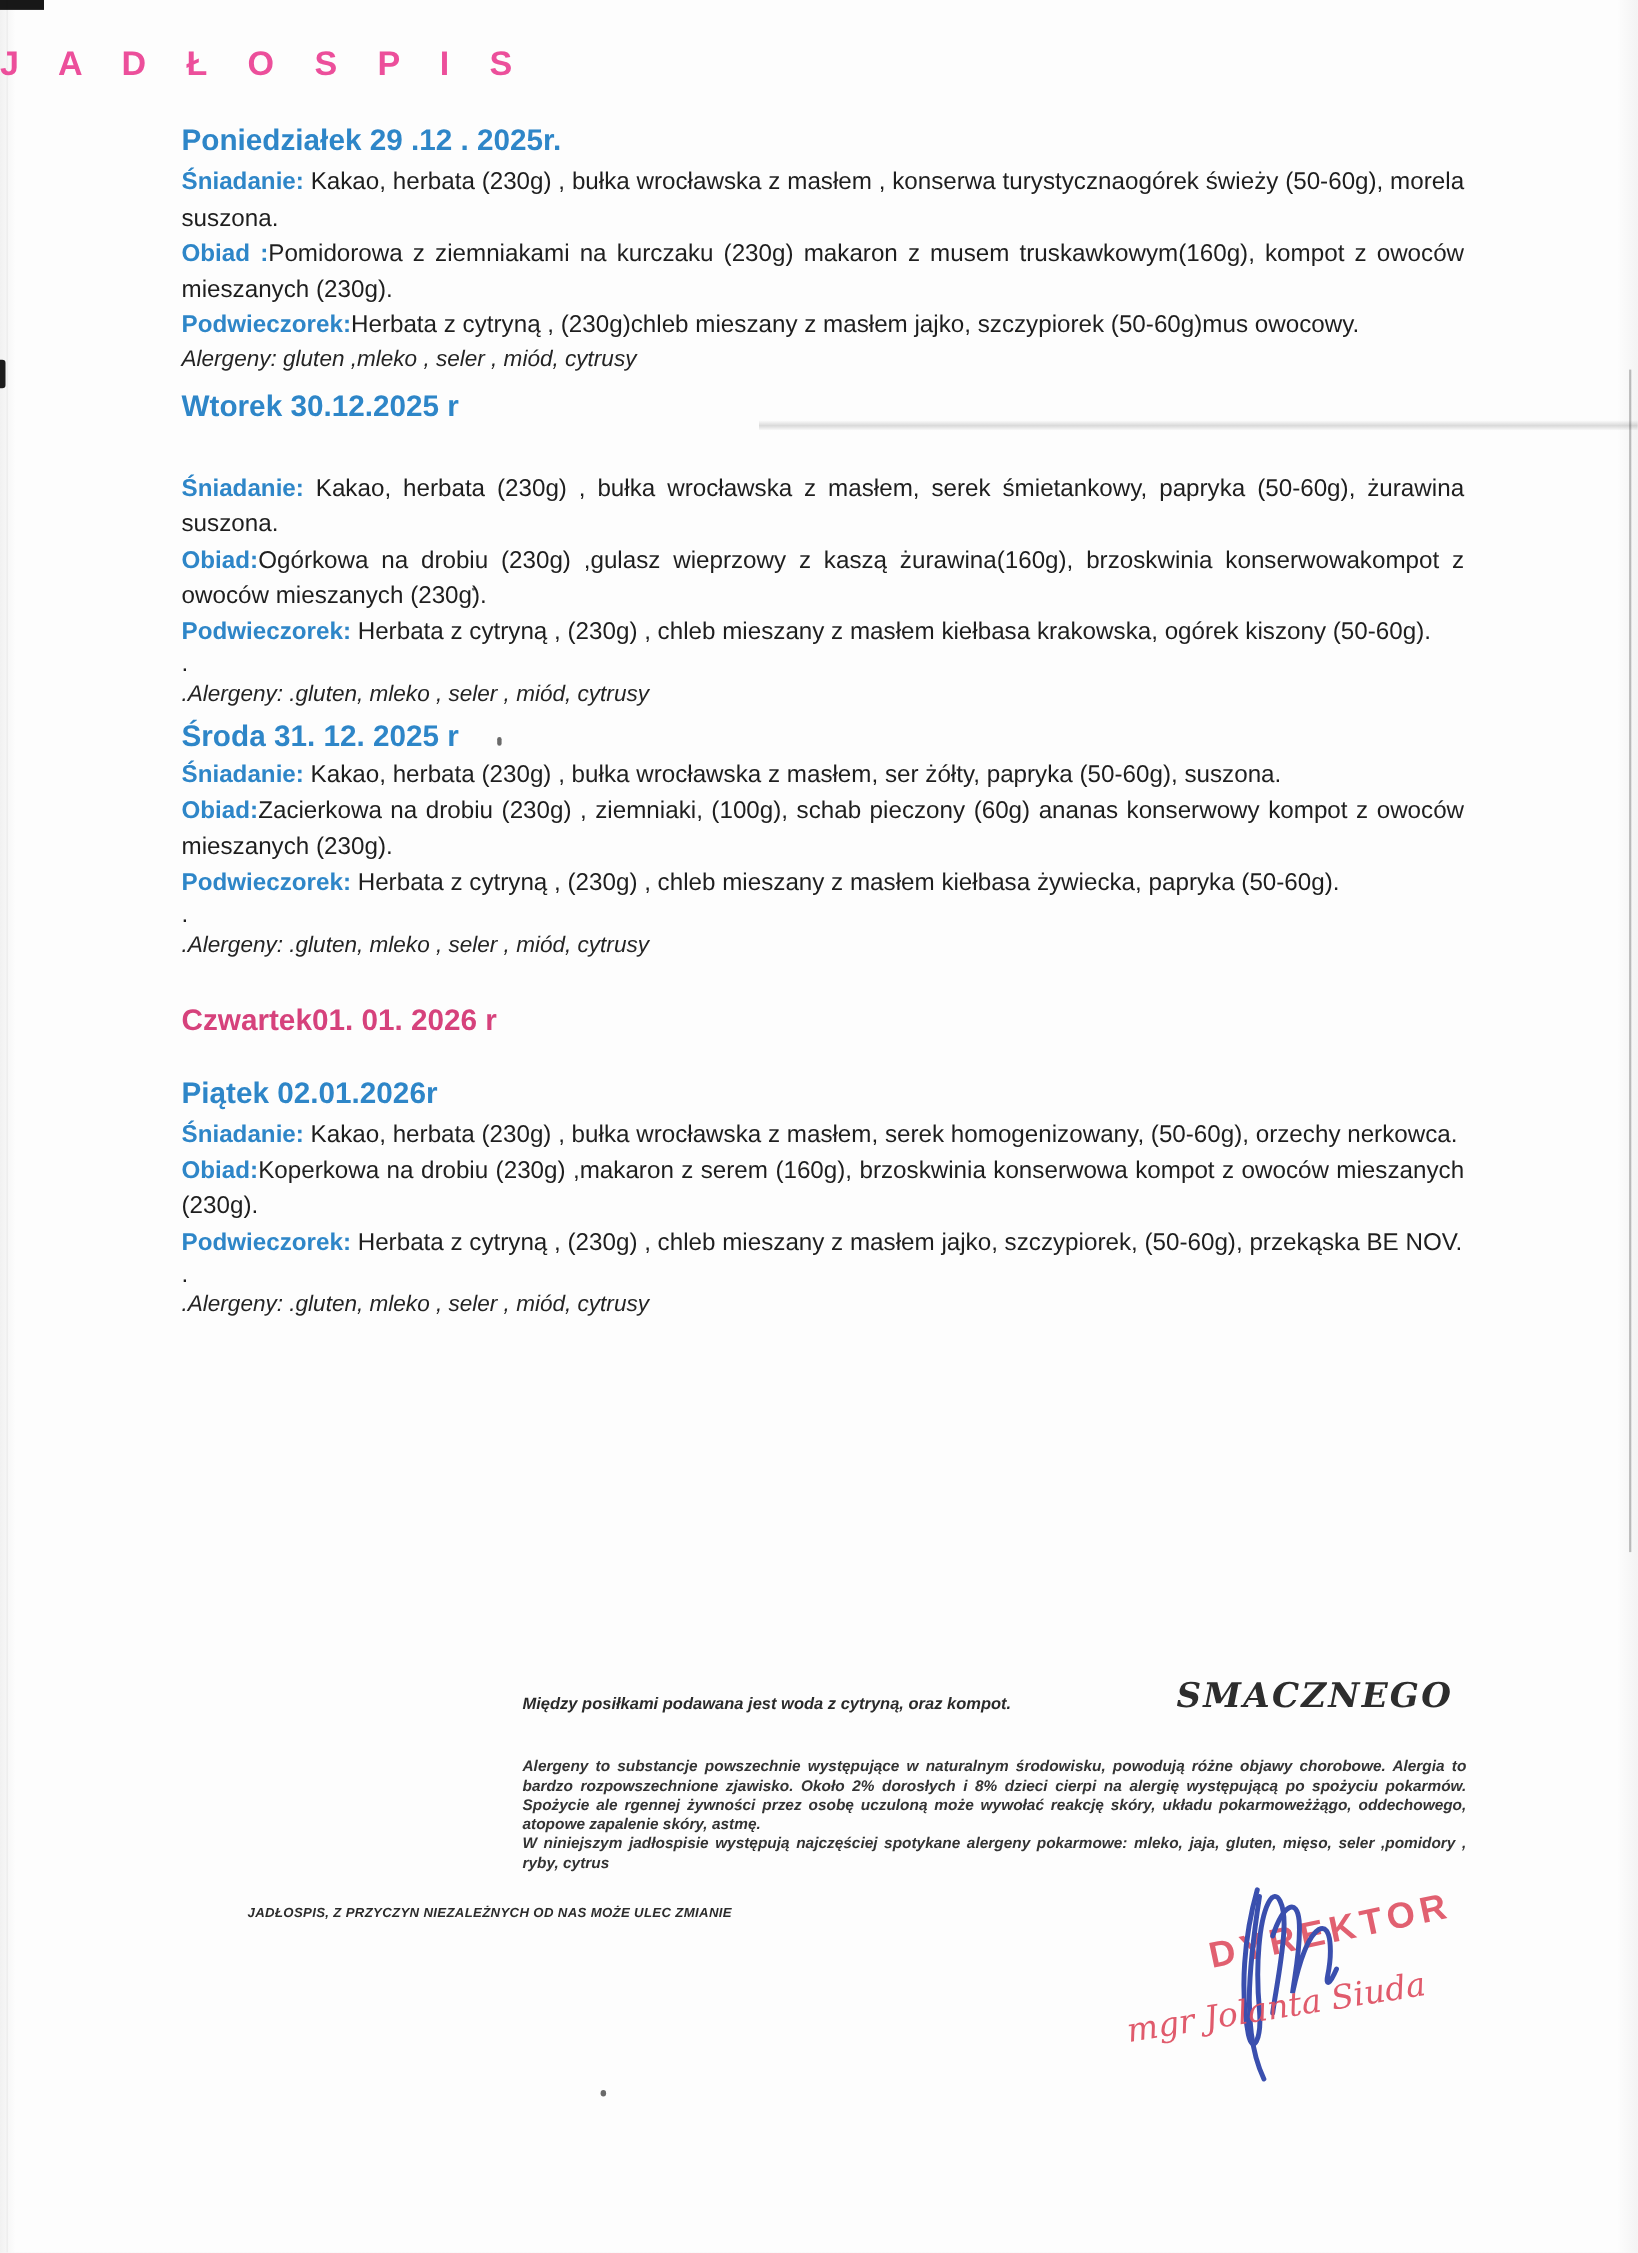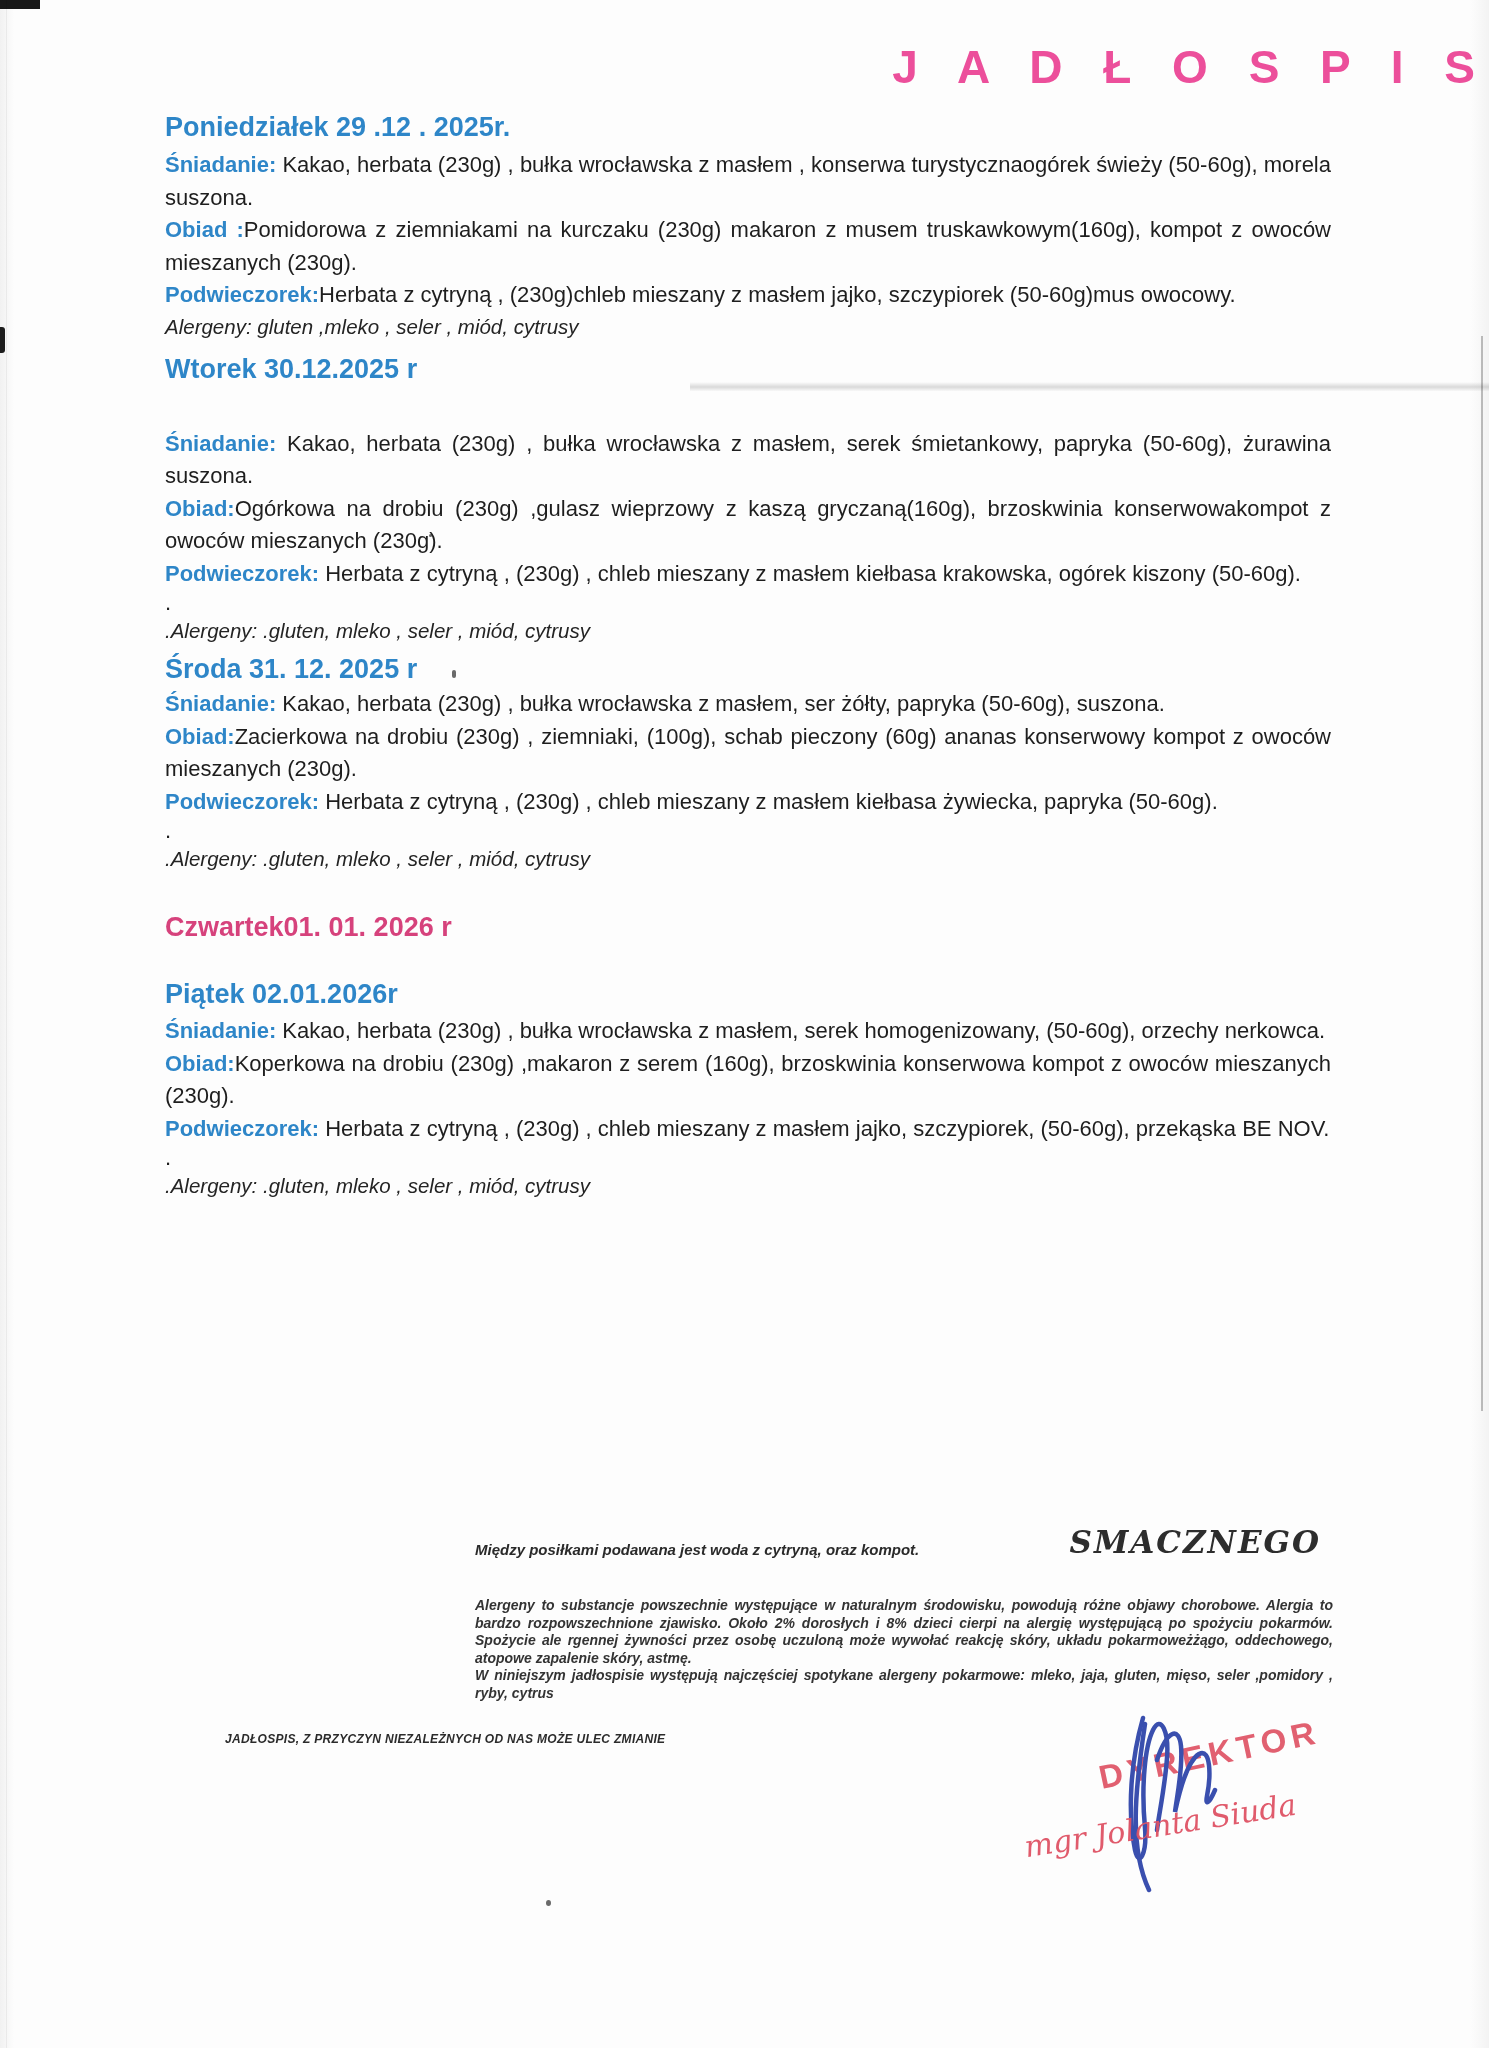--- a/index.html
+++ b/index.html
@@ -18,22 +18,22 @@
   .corner-mark{position:absolute;left:0;top:0;width:40px;height:9px;background:#181818;}
   .edge-notch{position:absolute;left:0;top:327px;width:5px;height:26px;background:#1c1c1c;border-radius:0 3px 3px 0;}
   .left-edge-line{position:absolute;left:6px;top:0;height:100%;width:1px;background:rgba(0,0,0,.05);}
   .right-edge-line{position:absolute;left:1481px;top:336px;height:1075px;width:2px;background:rgba(110,110,110,.45);}
   .scan-band{position:absolute;left:690px;top:382px;width:799px;height:9px;
     background:linear-gradient(180deg, rgba(0,0,0,0) 0%, rgba(0,0,0,.14) 55%, rgba(0,0,0,.02) 100%);}
   .speck{position:absolute;background:#6a6a6a;border-radius:50%;}
 
   .doc-title{
     position:absolute;left:0;top:40px;width:100%;
-    margin:0;text-align:right;
-    font-size:46px;font-weight:bold;letter-spacing:14px;
+    margin:0;text-align:left;
+    font-size:31px;font-weight:bold;letter-spacing:14px;
     color:var(--title-pink);
   }
 
   .days{position:absolute;left:165px;top:108px;width:1166px;}
   .day-heading{
     margin:0;width:815px;
     font-size:27px;line-height:38px;font-weight:bold;
     color:var(--day-blue);
   }
   .day-heading.holiday{color:var(--holiday-pink);}
@@ -116,21 +116,21 @@
   </div>
 
       <p class="allergens">Alergeny: gluten  ,mleko , seler , miód, cytrusy</p>
     </section>
 
     <section class="day day--wtorek">
       <h2 class="day-heading">Wtorek 30.12.2025 r</h2>
       <div class="meals">
     <p class="meal"><span class="meal-label">Śniadanie:</span><span class="meal-text"> Kakao, herbata  (230g) , bułka wrocławska z masłem, serek śmietankowy, papryka (50-60g), żurawina suszona.</span></p>
 
-    <p class="meal"><span class="meal-label">Obiad:</span><span class="meal-text">Ogórkowa  na drobiu  (230g) ,gulasz wieprzowy z kaszą gryczaną(160g), brzoskwinia konserwowakompot z owoców mieszanych (230g).</span></p>
+    <p class="meal"><span class="meal-label">Obiad:</span><span class="meal-text">Ogórkowa  na drobiu  (230g) ,gulasz wieprzowy z kaszą żurawina(160g), brzoskwinia konserwowakompot z owoców mieszanych (230g).</span></p>
 
     <p class="meal"><span class="meal-label">Podwieczorek:</span><span class="meal-text"> Herbata z cytryną ,  (230g) , chleb mieszany z masłem  kiełbasa krakowska, ogórek kiszony (50-60g).</span></p>
   </div>
       <p class="pre-dot">.</p>
       <p class="allergens">.Alergeny: .gluten, mleko ,  seler  , miód, cytrusy</p>
     </section>
 
     <section class="day day--sroda">
       <h2 class="day-heading">Środa  31. 12. 2025 r</h2>
       <div class="meals">

